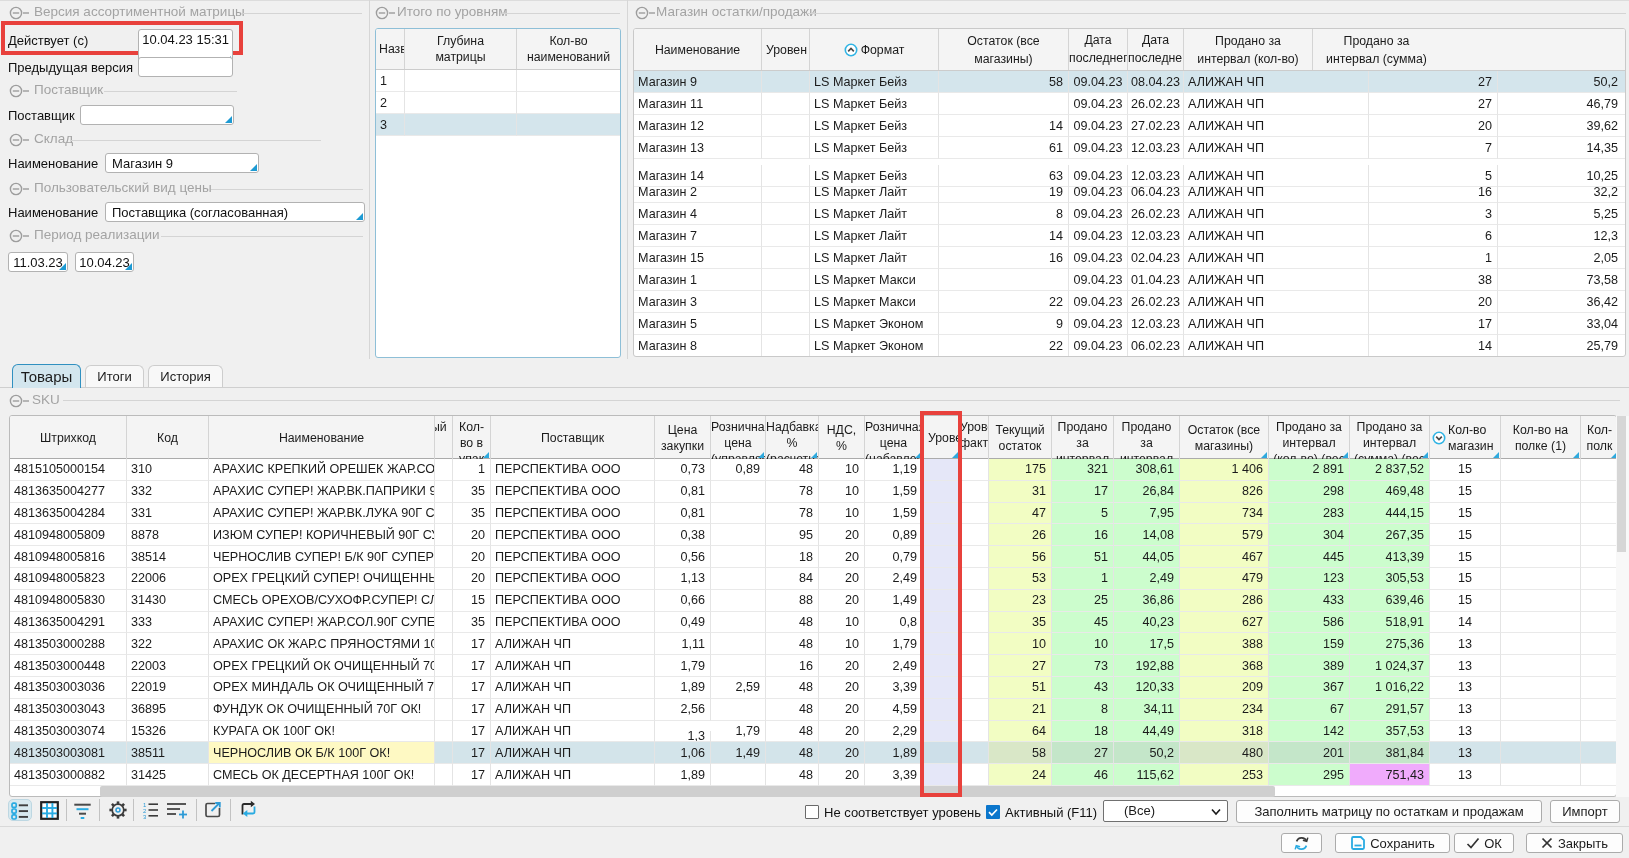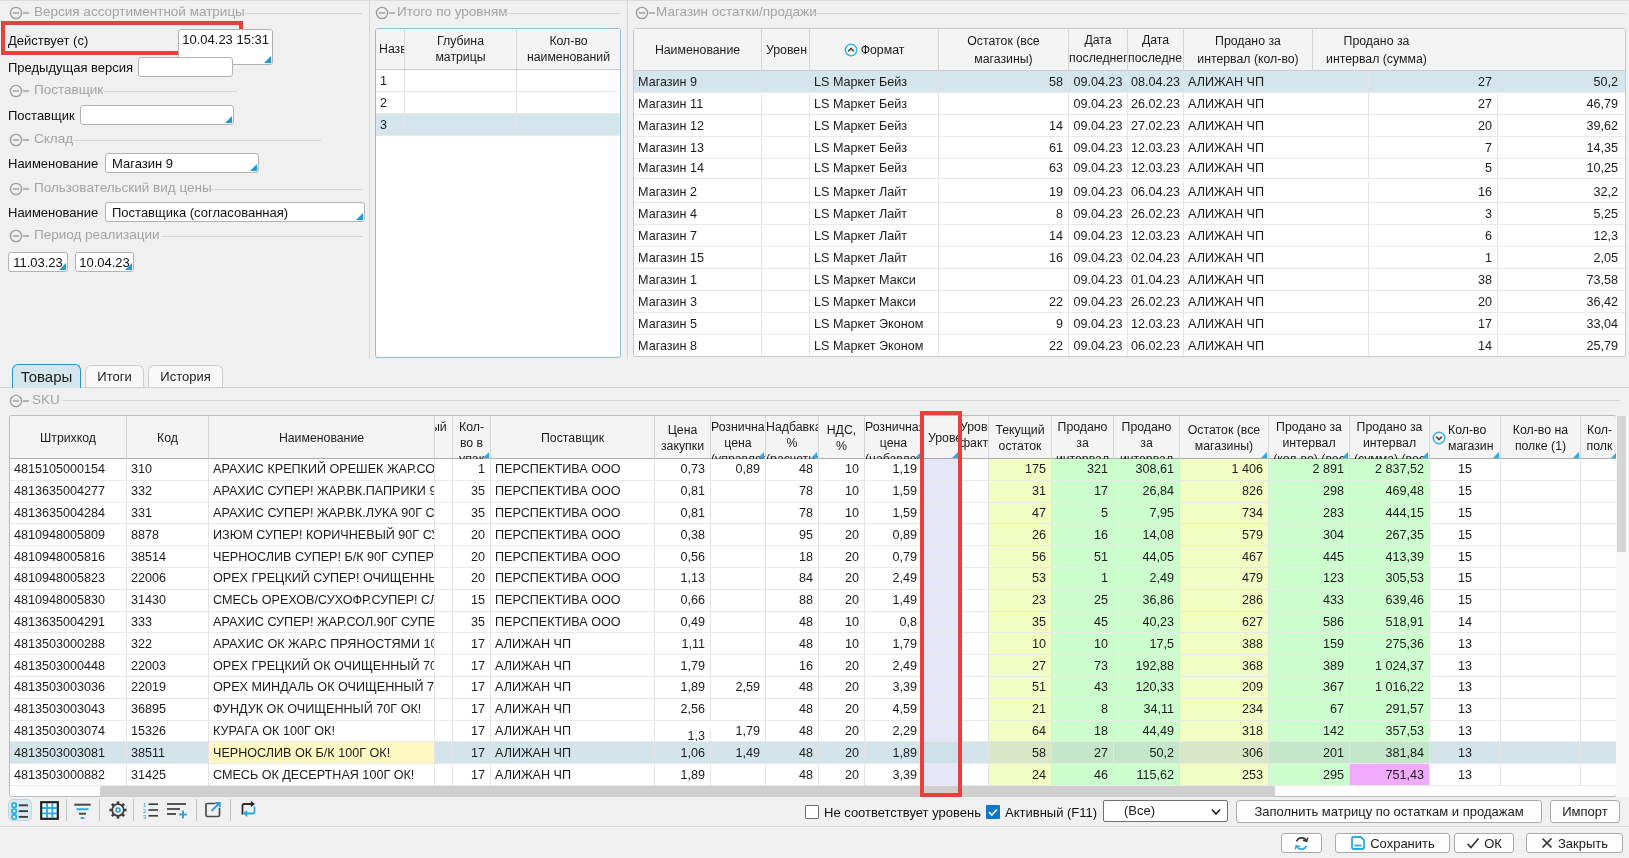--- a/index.html
+++ b/index.html
@@ -26,21 +26,21 @@
 <div class="abs" style="left:627px;top:0px;width:1px;height:359px;background:#d6d6d6;"></div>
 <svg class="abs" style="left:9px;top:6px" width="14" height="14" viewBox="0 0 14 14">
     <circle cx="7" cy="7" r="5.6" fill="none" stroke="#9d9d9d" stroke-width="1.4"></circle>
     <line x1="3.8" y1="7" x2="10.2" y2="7" stroke="#9d9d9d" stroke-width="1.4"></line>
   </svg>
 <div class="abs" style="left:23px;top:12px;width:6px;height:1.5px;background:#b5b5b5"></div>
 <div class="abs gt" style="left:34px;top:4px;text-align:right;">Версия ассортиментной матрицы</div>
 <div class="gline" style="left:243px;top:13px;width:119px"></div>
 <div class="abs" style="left:1px;top:21px;width:242px;height:34px;border:4px solid #e8413c;"></div>
 <div class="abs lbl" style="left:8px;top:33px;">Действует (с)</div>
-<div class="inp" style="left:138px;top:29px;width:95px;height:36px;text-align:right;padding:2px 3px 0 0;margin-left:40px;">10.04.23 15:31<div class="tri"></div></div>
+<div class="inp" style="left:138px;top:29px;width:95px;height:36px;text-align:right;padding:2px 3px 0 0;">10.04.23 15:31<div class="tri"></div></div>
 <div class="abs lbl" style="left:8px;top:60px;">Предыдущая версия</div>
 <div class="inp" style="left:138px;top:57px;width:95px;height:20px;"></div>
 <svg class="abs" style="left:9px;top:84px" width="14" height="14" viewBox="0 0 14 14">
     <circle cx="7" cy="7" r="5.6" fill="none" stroke="#9d9d9d" stroke-width="1.4"></circle>
     <line x1="3.8" y1="7" x2="10.2" y2="7" stroke="#9d9d9d" stroke-width="1.4"></line>
   </svg>
 <div class="abs" style="left:23px;top:90px;width:6px;height:1.5px;background:#b5b5b5"></div>
 <div class="abs gt" style="left:34px;top:82px;">Поставщик</div>
 <div class="gline" style="left:104px;top:91px;width:133px"></div>
 <div class="abs lbl" style="left:8px;top:108px;">Поставщик</div>
@@ -161,21 +161,21 @@
 <div class="c txt" style="width:128px;">Магазин 13</div>
 <div class="c" style="width:48px;"></div>
 <div class="c txt" style="width:129px;">LS Маркет Бейз</div>
 <div class="c num" style="width:130px;">61</div>
 <div class="c ctr" style="width:59px;">09.04.23</div>
 <div class="c ctr" style="width:56px;">12.03.23</div>
 <div class="c txt" style="width:185px;">АЛИЖАН ЧП</div>
 <div class="c num" style="width:129px;">7</div>
 <div class="c num" style="width:127px;border-right:none;padding-right:7px;">14,35</div>
 </div>
-<div class="row" style="top:128px;height:22px;">
+<div class="row" style="top:136px;height:22px;">
 <div class="c txt" style="width:128px;">Магазин 14</div>
 <div class="c" style="width:48px;"></div>
 <div class="c txt" style="width:129px;">LS Маркет Бейз</div>
 <div class="c num" style="width:130px;">63</div>
 <div class="c ctr" style="width:59px;">09.04.23</div>
 <div class="c ctr" style="width:56px;">12.03.23</div>
 <div class="c txt" style="width:185px;">АЛИЖАН ЧП</div>
 <div class="c num" style="width:129px;">5</div>
 <div class="c num" style="width:127px;border-right:none;padding-right:7px;">10,25</div>
 </div>
@@ -633,21 +633,21 @@
 <div class="c num" style="width:56px;background:#d3e4ea;">1,06</div>
 <div class="c num" style="width:55px;background:#d3e4ea;">1,49</div>
 <div class="c num" style="width:53px;background:#d3e4ea;">48</div>
 <div class="c num" style="width:46px;background:#d3e4ea;">20</div>
 <div class="c num" style="width:58px;background:#d3e4ea;">1,89</div>
 <div class="c " style="width:37px;background:#cddfe9;"></div>
 <div class="c " style="width:29px;background:#d3e4ea;"></div>
 <div class="c num" style="width:63px;background:#d9e7c7;">58</div>
 <div class="c num" style="width:62px;background:#c4e6c9;">27</div>
 <div class="c num" style="width:66px;background:#c4e6c9;">50,2</div>
-<div class="c num" style="width:89px;background:#d9e7c7;">306</div>
+<div class="c num" style="width:89px;background:#d9e7c7;">480</div>
 <div class="c num" style="width:81px;background:#c4e6c9;">201</div>
 <div class="c num" style="width:80px;background:#c4e6c9;">381,84</div>
 <div class="c ctr" style="width:71px;background:#d3e4ea;">13</div>
 <div class="c " style="width:80px;background:#d3e4ea;"></div>
 <div class="c " style="width:37px;background:#d3e4ea;border-right:none;"></div>
 </div>
 <div class="row" style="top:348.2px;height:21.8px;">
 <div class="c txt" style="width:117px;">4813503000882</div>
 <div class="c txt" style="width:82px;">31425</div>
 <div class="c txt" style="width:226px;">СМЕСЬ ОК ДЕСЕРТНАЯ 100Г ОК!</div>

